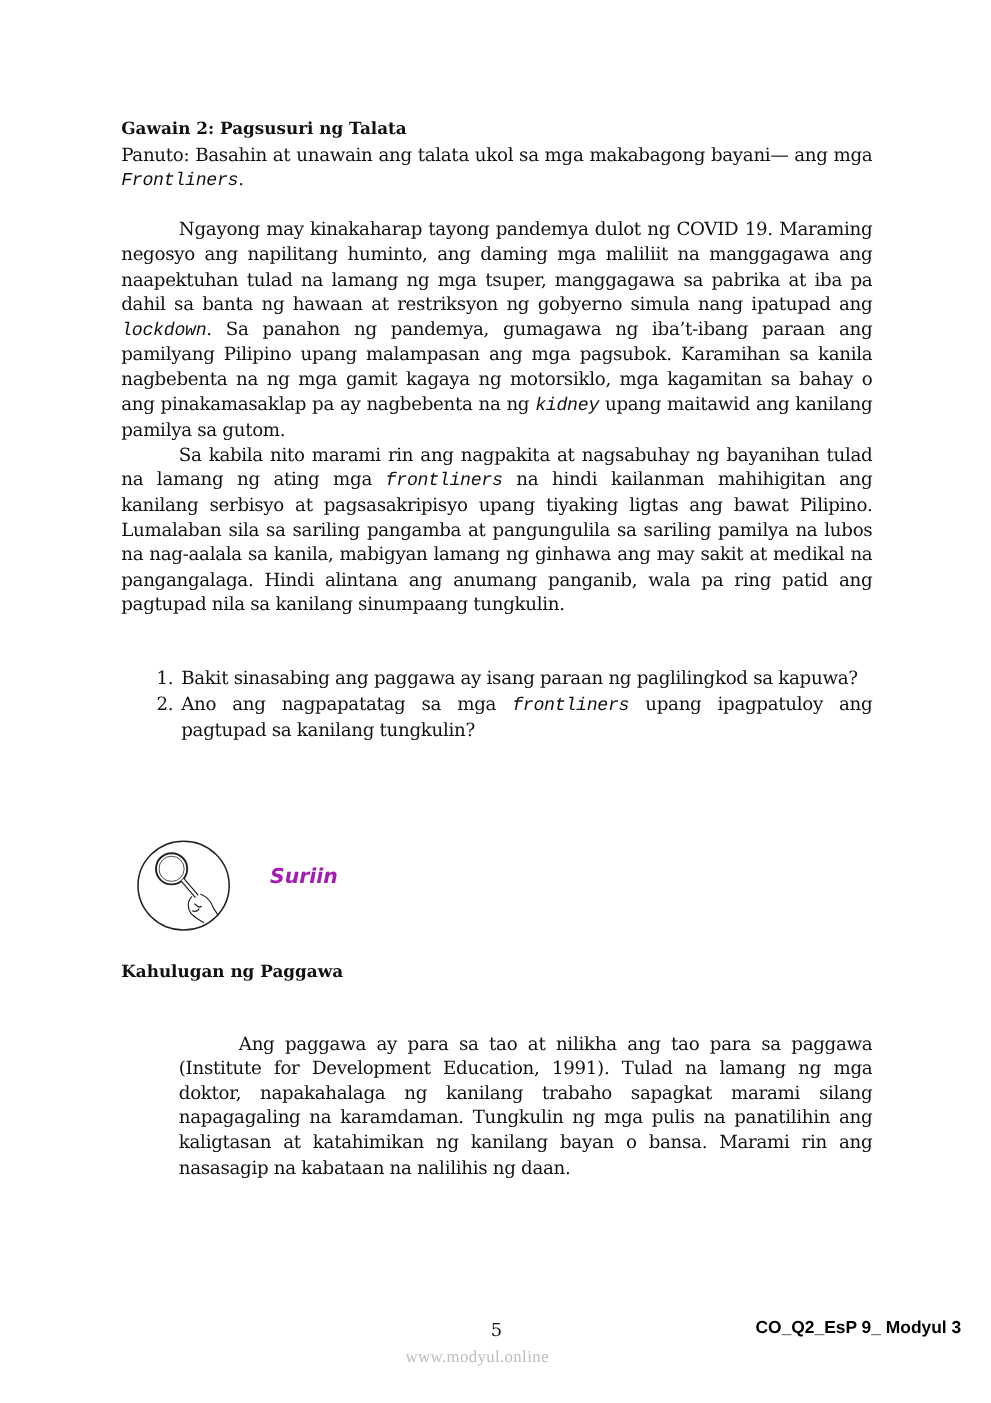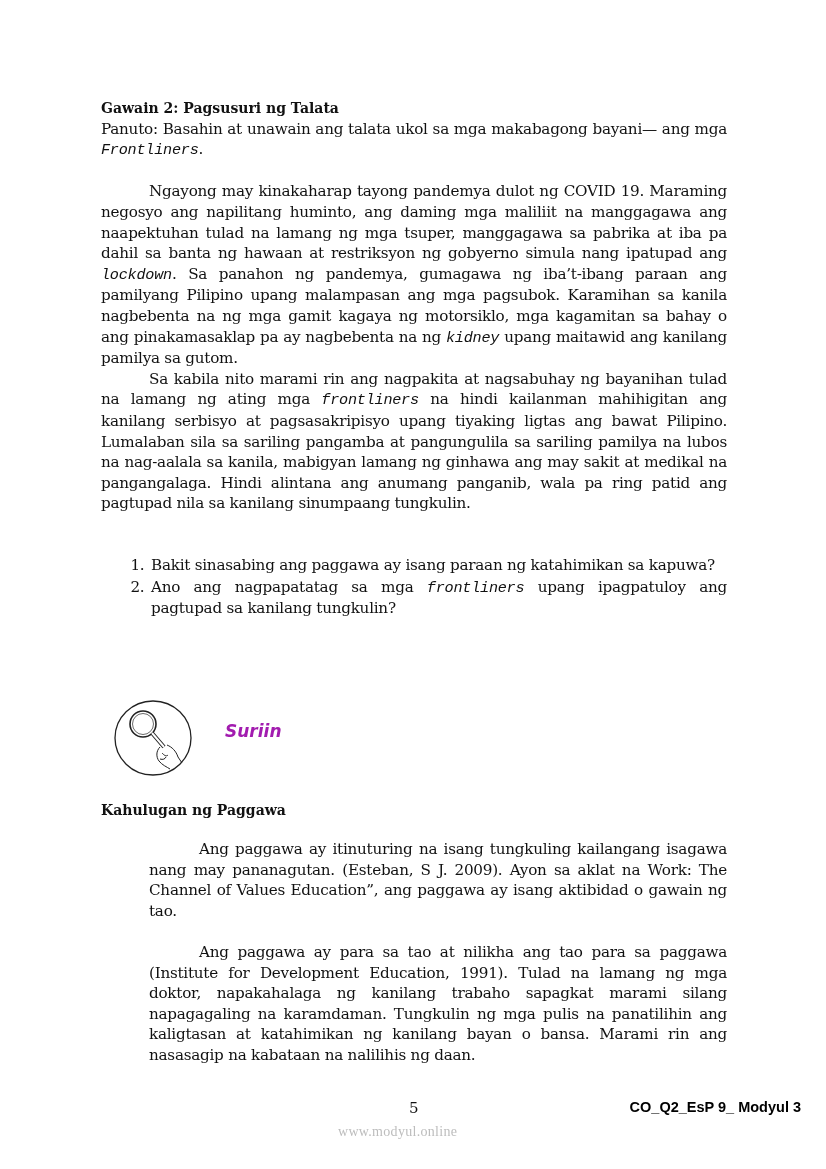--- a/index.html
+++ b/index.html
@@ -52,40 +52,39 @@
 
 <div class="page">
   <p class="bold-heading">Gawain 2: Pagsusuri ng Talata</p>
   <p class="p"><span>Panuto:  Basahin at unawain ang talata ukol sa mga makabagong bayani— ang mga </span><em>Frontliners</em><span>.</span></p>
   <div class="gap"></div>
   <p class="p indent"><span>Ngayong may kinakaharap tayong pandemya dulot ng COVID 19. Maraming negosyo ang napilitang huminto, ang daming mga maliliit na manggagawa ang naapektuhan tulad na lamang ng mga tsuper, manggagawa sa pabrika at iba pa dahil sa banta ng hawaan at restriksyon ng gobyerno simula nang ipatupad ang </span><em>lockdown</em><span>. Sa panahon ng pandemya, gumagawa ng iba’t-ibang paraan ang pamilyang Pilipino upang malampasan ang mga pagsubok. Karamihan sa kanila nagbebenta na ng mga gamit kagaya ng motorsiklo, mga kagamitan sa bahay o ang pinakamasaklap pa ay nagbebenta na ng </span><em>kidney</em><span> upang maitawid ang kanilang pamilya sa gutom.</span></p>
   <p class="p indent"><span>Sa kabila nito marami rin ang nagpakita at nagsabuhay ng bayanihan tulad na lamang ng ating mga </span><em>frontliners</em><span> na hindi kailanman mahihigitan ang kanilang serbisyo at pagsasakripisyo upang tiyaking ligtas ang bawat Pilipino. Lumalaban sila sa sariling pangamba at pangungulila sa sariling pamilya na lubos na nag-aalala sa kanila, mabigyan lamang ng ginhawa ang may sakit at medikal na pangangalaga. Hindi alintana ang anumang panganib, wala pa ring patid ang pagtupad nila sa kanilang sinumpaang tungkulin.</span></p>
   <div class="gap"></div>
   <div class="gap"></div>
   <ol class="guide">
-    <li><span>Bakit sinasabing ang paggawa ay isang paraan ng katahimikan sa kapuwa?</span><em></em><span></span></li>
+    <li><span>Bakit sinasabing ang paggawa ay isang paraan ng paglilingkod sa kapuwa?</span><em></em><span></span></li>
     <li><span>Ano ang nagpapatatag sa mga </span><em>frontliners</em><span> upang ipagpatuloy ang pagtupad sa kanilang tungkulin?</span></li>
   </ol>
 </div>
 
 <div class="suriin-row">
   <svg class="suriin-icon" viewBox="0 0 84 82">
     <ellipse cx="41" cy="41" rx="38" ry="37" fill="none" stroke="#222" stroke-width="1.3"></ellipse>
     <circle cx="31" cy="27" r="13" fill="none" stroke="#222" stroke-width="1.6"></circle>
     <circle cx="31" cy="27" r="10.5" fill="none" stroke="#444" stroke-width="0.8"></circle>
     <path d="M40 36 L52 50" stroke="#222" stroke-width="4" fill="none"></path>
     <path d="M40 36 L52 50" stroke="#fff" stroke-width="2" fill="none"></path>
     <path d="M48 50 C44 54,44 60,47 64 C50 68,55 70,58 72 M55 48 C60 50,64 54,66 60 L70 66 M50 56 C52 58,54 60,56 58 M48 62 C51 63,53 62,54 60" stroke="#222" stroke-width="1" fill="none"></path>
   </svg>
   <div class="suriin-title">Suriin</div>
 </div>
 
 <p class="bold-heading kahulugan">Kahulugan ng Paggawa</p>
 
 <div class="block2">
-  <p class="p">Ang paggawa ay itinuturing na isang tungkuling kailangang isagawa nang may pananagutan. (Esteban, S J. 2009). Ayon sa aklat na Work: The Channel of Values Education”, ang paggawa ay isang aktibidad o gawain ng tao.</p>
   <div class="gap"></div>
   <p class="p">Ang paggawa ay para sa tao at nilikha ang tao para sa paggawa (Institute for Development Education, 1991). Tulad na lamang ng mga doktor, napakahalaga ng kanilang trabaho sapagkat marami silang napagagaling na karamdaman. Tungkulin ng mga pulis na panatilihin ang kaligtasan at katahimikan ng kanilang bayan o bansa. Marami rin ang nasasagip na kabataan na nalilihis ng daan.</p>
 </div>
 
 <div class="page-num">5</div>
 <div class="module-code">CO_Q2_EsP 9_ Modyul 3</div>
 <div class="watermark">www.modyul.online</div>
 
 </body></html>

